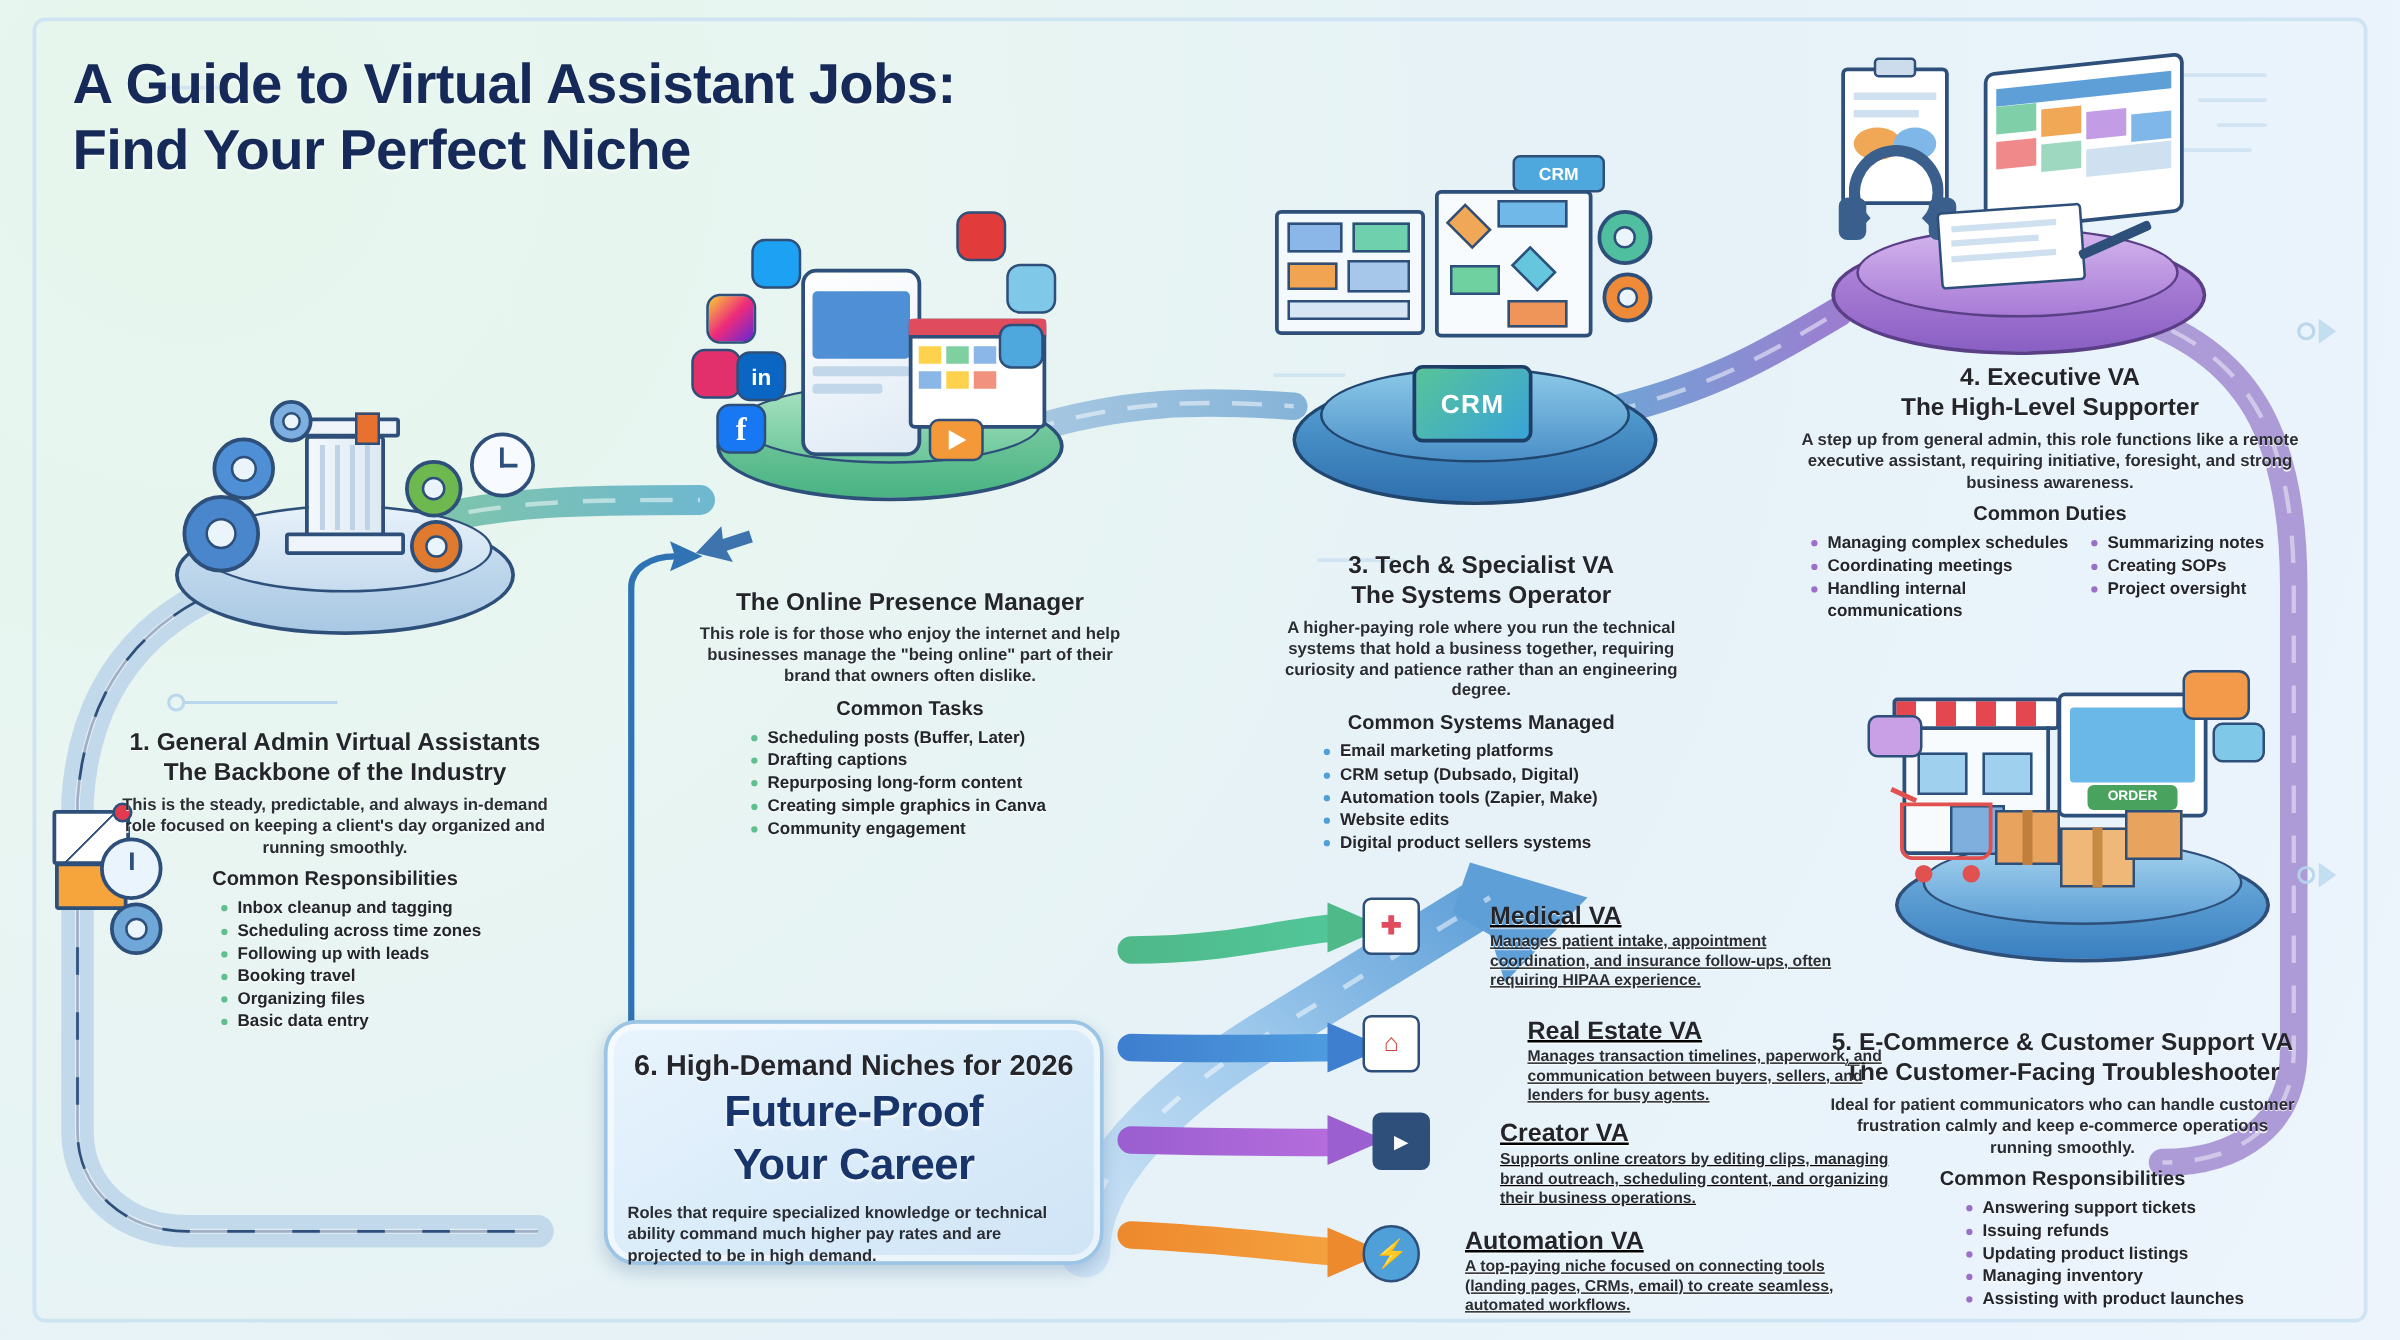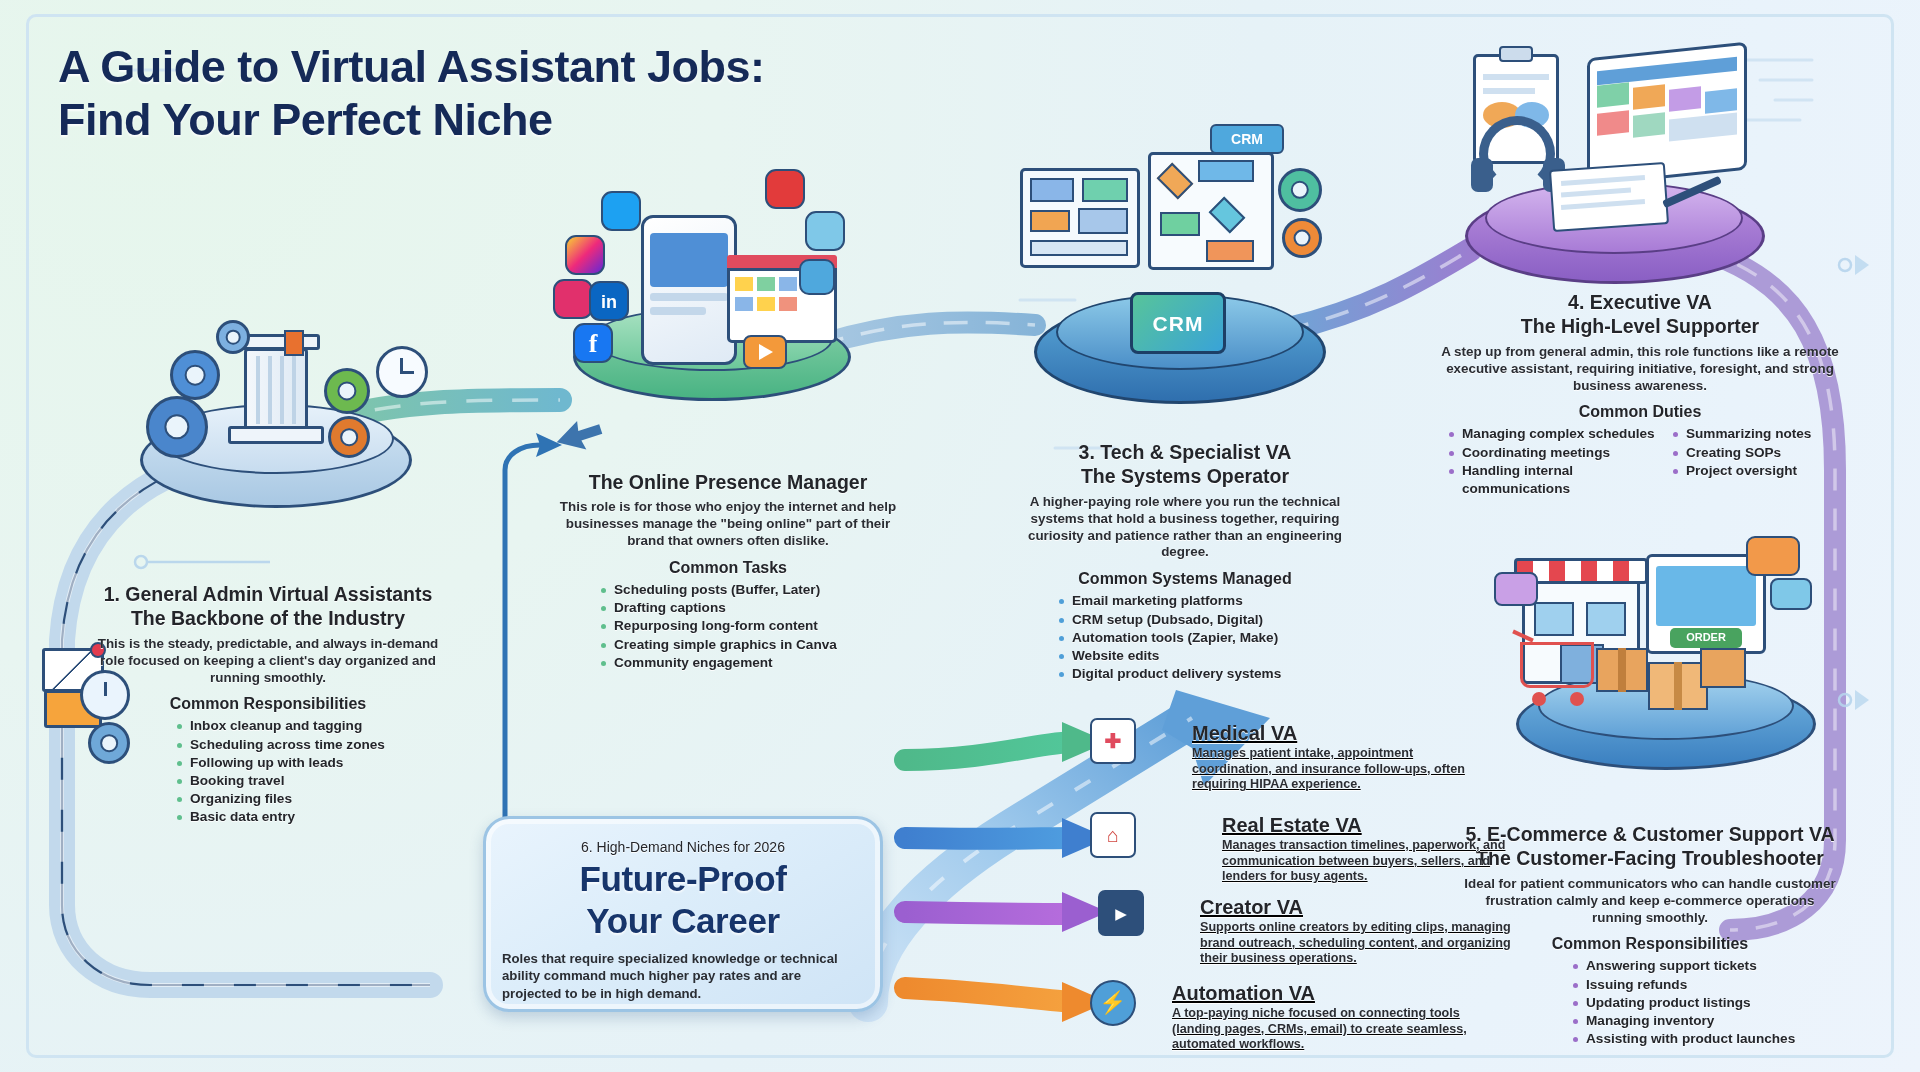--- a/index.html
+++ b/index.html
@@ -71,21 +71,21 @@
 
   
   #card6{
     position:absolute; left:483px; top:816px; width:400px; height:196px;
     border-radius:26px;
     background:linear-gradient(150deg,#e9f4fd 0%,#dcedfa 45%,#cfe4f6 100%);
     border:3px solid #9cc4e4;
     box-shadow:0 6px 14px rgba(40,80,130,.22), inset 0 0 0 5px rgba(255,255,255,.55);
   }
   #card6 .c6num{
-    font-size:14px; font-weight:normal; color:#24262b; text-align:center;
+    font-size:23px; font-weight:bold; color:#24262b; text-align:center;
     margin-top:20px; text-shadow:0 1px 0 rgba(255,255,255,.9);
   }
   #card6 .c6big{
     font-size:35px; font-weight:bold; color:#17356b; text-align:center;
     line-height:1.06; margin-top:5px; letter-spacing:-0.4px;
     text-shadow:0 2px 2px rgba(255,255,255,.75);
   }
   #card6 .c6desc{
     font-size:13.2px; font-weight:bold; color:#2a2d33; text-align:left;
     line-height:1.3; margin-top:11px; padding:0 16px;
@@ -444,21 +444,21 @@
   <div class="block" style="left:1020px; top:440px; width:330px;">
     <div class="num-title center">3. Tech &amp; Specialist VA</div>
     <div class="sub-title center">The Systems Operator</div>
     <div class="desc center" style="padding:0 2px;">A higher-paying role where you run the technical systems that hold a business together, requiring curiosity and patience rather than an engineering degree.</div>
     <div class="list-head center">Common Systems Managed</div>
     <ul class="bul blue" style="margin-left:38px;">
       <li>Email marketing platforms</li>
       <li>CRM setup (Dubsado, Digital)</li>
       <li>Automation tools (Zapier, Make)</li>
       <li>Website edits</li>
-      <li>Digital product delivery systems</li>
+      <li>Digital product sellers systems</li>
     </ul>
   </div>
 
   <div class="block" style="left:1430px; top:290px; width:420px;">
     <div class="num-title center">4. Executive VA</div>
     <div class="sub-title center">The High-Level Supporter</div>
     <div class="desc center" style="padding:0 8px;">A step up from general admin, this role functions like a remote executive assistant, requiring initiative, foresight, and strong business awareness.</div>
     <div class="list-head center">Common Duties</div>
     <div class="twocol" style="margin-left:18px;">
       <ul class="bul purple" style="width:210px;">

